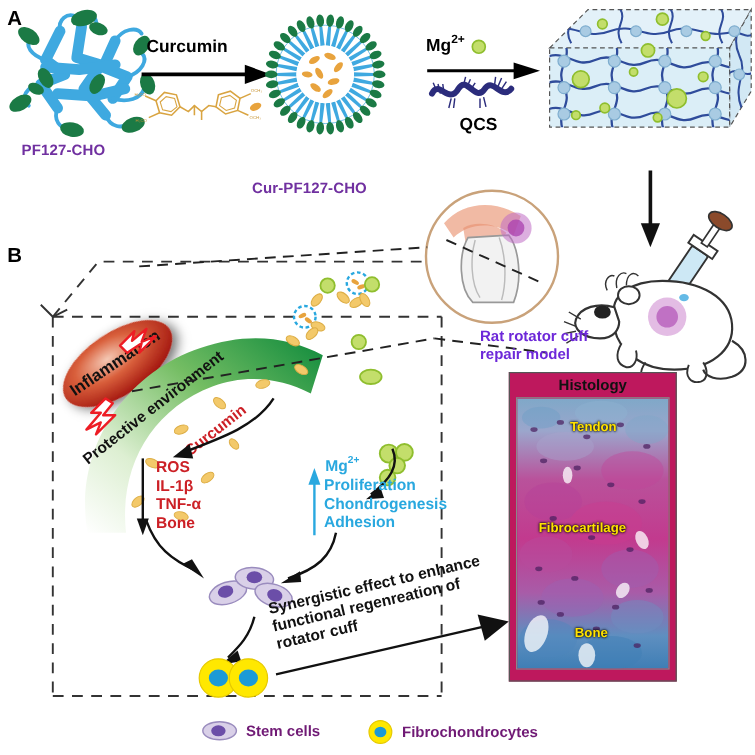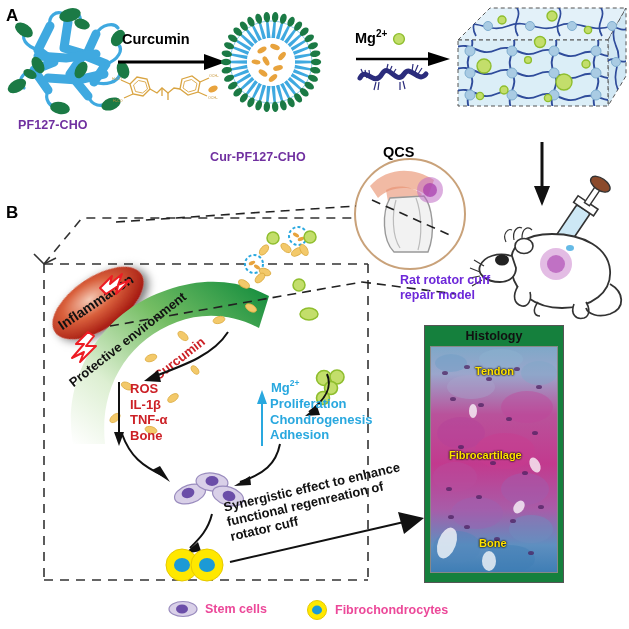--- a/index.html
+++ b/index.html
@@ -6,21 +6,21 @@
   body{width:629px;height:629px;position:relative;overflow:hidden;
        font-family:"Liberation Sans",sans-serif;}
   .fig{position:absolute;left:0;top:0;width:629px;height:629px;}
   .abs{position:absolute;}
   .panel-letter{font-weight:bold;font-size:17px;color:#000;}
   .cap{font-weight:bold;font-size:12.5px;color:#7030A0;letter-spacing:.1px;white-space:nowrap;}
   .rxn-label{font-weight:bold;font-size:14.5px;color:#000;}
   .redlist{font-weight:bold;font-size:13px;color:#CC2026;line-height:15.5px;}
   .bluelist{font-weight:bold;font-size:13px;color:#29A8DF;line-height:15.5px;}
   .purple-lab{font-weight:bold;font-size:12.5px;color:#6d28d9;line-height:15px;}
-  .legend-txt{font-weight:bold;font-size:12.5px;color:#ec4899;}
+  .legend-txt{font-weight:bold;font-size:12.5px;color:#701a75;}
   .hist-title{font-weight:bold;font-size:12.5px;color:#111;text-align:center;}
   .hist-lab{position:absolute;font-weight:bold;font-size:11px;color:#FFE200;
             text-shadow:0 0 2px #000,0 0 2px #000;white-space:nowrap;}
   .rot-txt{font-weight:bold;font-size:13px;color:#111;white-space:nowrap;}
   svg{display:block;overflow:visible;}
 </style>
 </head>
 <body>
 
 <div class="fig">
@@ -242,21 +242,21 @@
       <path d="M4 16 C10 4 18 26 26 12 C33 0 40 24 48 12 C55 2 62 22 70 12" fill="none" stroke="#2B2C7C" stroke-width="5" stroke-linecap="round"></path>
       <g stroke="#2B2C7C" stroke-width="1.2" fill="none">
         <path d="M8 14 l-3 -7 M11 16 l-2 -8 M14 16 l-1 -8"></path>
         <path d="M30 10 l2 -8 M33 11 l3 -7 M36 13 l4 -6"></path>
         <path d="M56 10 l1 -8 M59 10 l3 -7 M62 12 l4 -6"></path>
         <path d="M20 20 l-2 8 M23 20 l-1 8"></path>
         <path d="M44 20 l0 8 M47 19 l2 8"></path>
       </g>
     </svg>
   </div>
-  <div class="abs rxn-label" style="left:383px;top:96px;margin-top:48px;">QCS</div>
+  <div class="abs rxn-label" style="left:383px;top:96px;">QCS</div>
 
   <div class="abs" style="left:444px;top:4px;">
     <svg width="182" height="112" viewBox="0 0 182 112">
       <defs>
         <clipPath id="frontclip">
             <rect x="14" y="36" width="150" height="66"></rect>
           </clipPath>
         <clipPath id="topclip">
             <polygon points="14,36 46,4 182,4 164,36"></polygon>
           </clipPath>
@@ -619,22 +619,22 @@
       <circle cx="78" cy="74" r="16" fill="#C06BC4" opacity="0.45"></circle>
       <circle cx="78" cy="74" r="9" fill="#A93FAF" opacity="0.6"></circle>
       <ellipse cx="92" cy="58" rx="4" ry="3" fill="#3FA9E0" opacity="0.8"></ellipse>
     </svg>
   </div>
   <div class="abs purple-lab" style="left:400px;top:273px;">
     <div>Rat rotator cuff</div>
     <div>repair model</div>
   </div>
 
-  <div class="abs" style="left:424px;top:325px;width:140px;height:258px;
-              border:1.6px solid #555;background:#15803d;box-sizing:border-box;">
+  <div class="abs" style="left:424px;top:310px;width:140px;height:258px;
+              border:1.6px solid #555;background:#be185d;box-sizing:border-box;">
     <div class="hist-title" style="padding:3px 0 3px 0;">Histology</div>
     <div style="position:relative;width:126px;height:225px;margin:0 auto;overflow:hidden;
                 border:1px solid #888;">
       <svg width="126" height="225" viewBox="0 0 126 225" style="position:absolute;left:0;top:0;">
         <defs>
           <linearGradient id="histg" x1="0" y1="0" x2="0" y2="1">
             <stop offset="0%" stop-color="#7FA8C8"></stop>
             <stop offset="12%" stop-color="#9BA6CC"></stop>
             <stop offset="30%" stop-color="#B9529B"></stop>
             <stop offset="52%" stop-color="#C23A8E"></stop>

